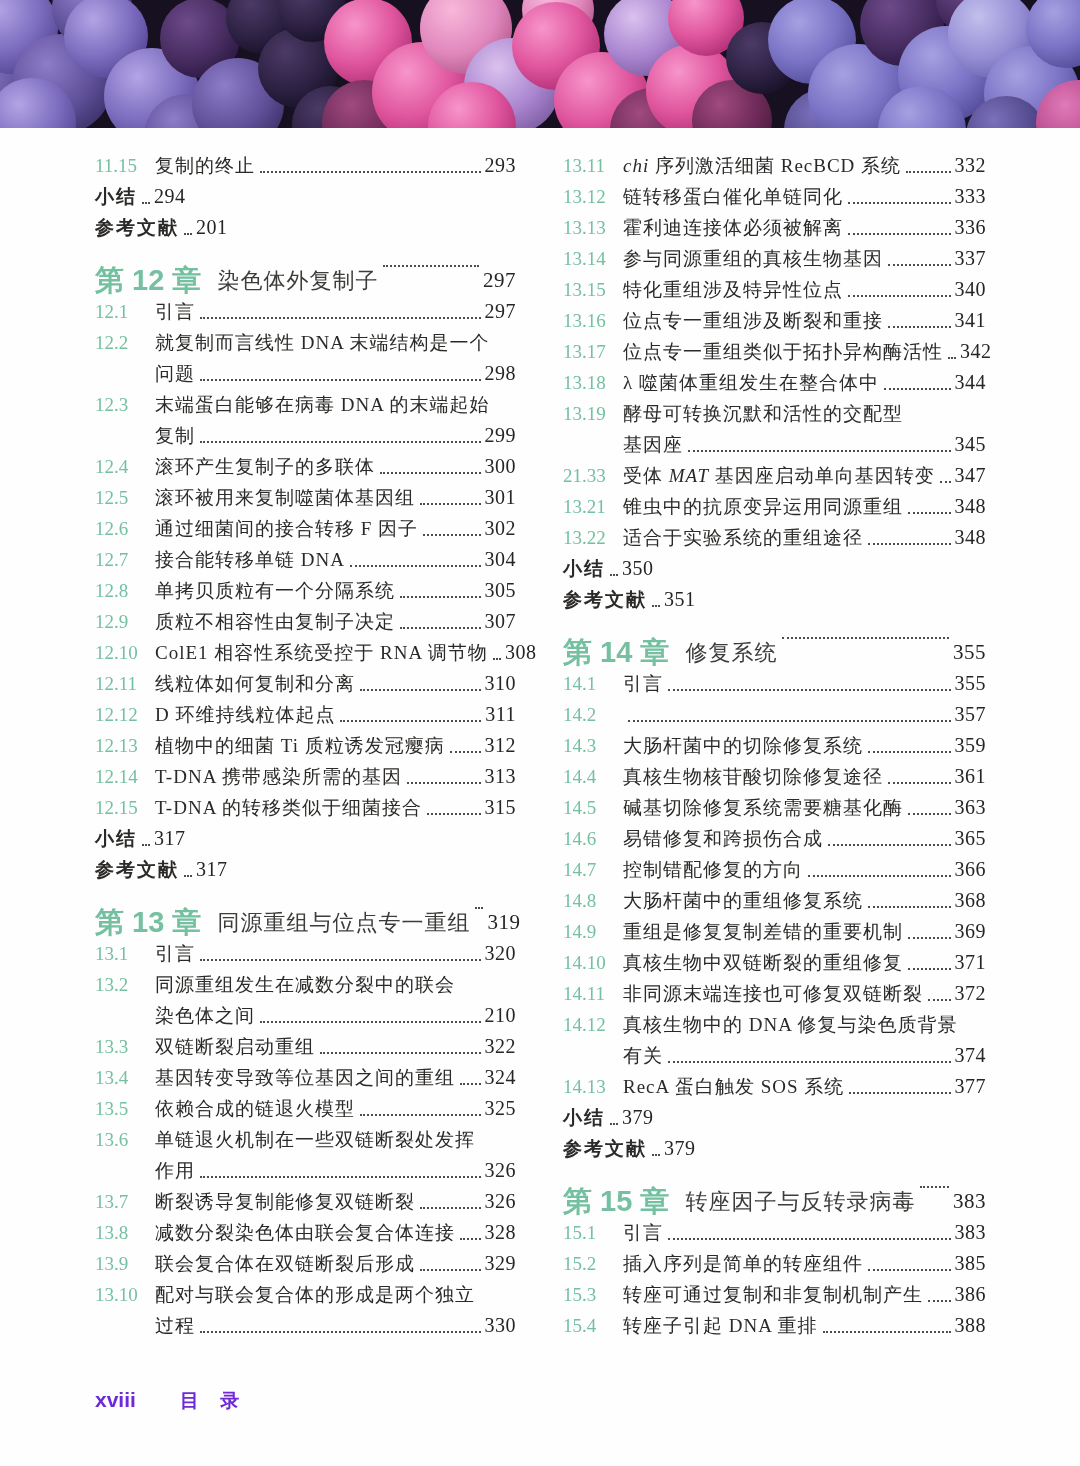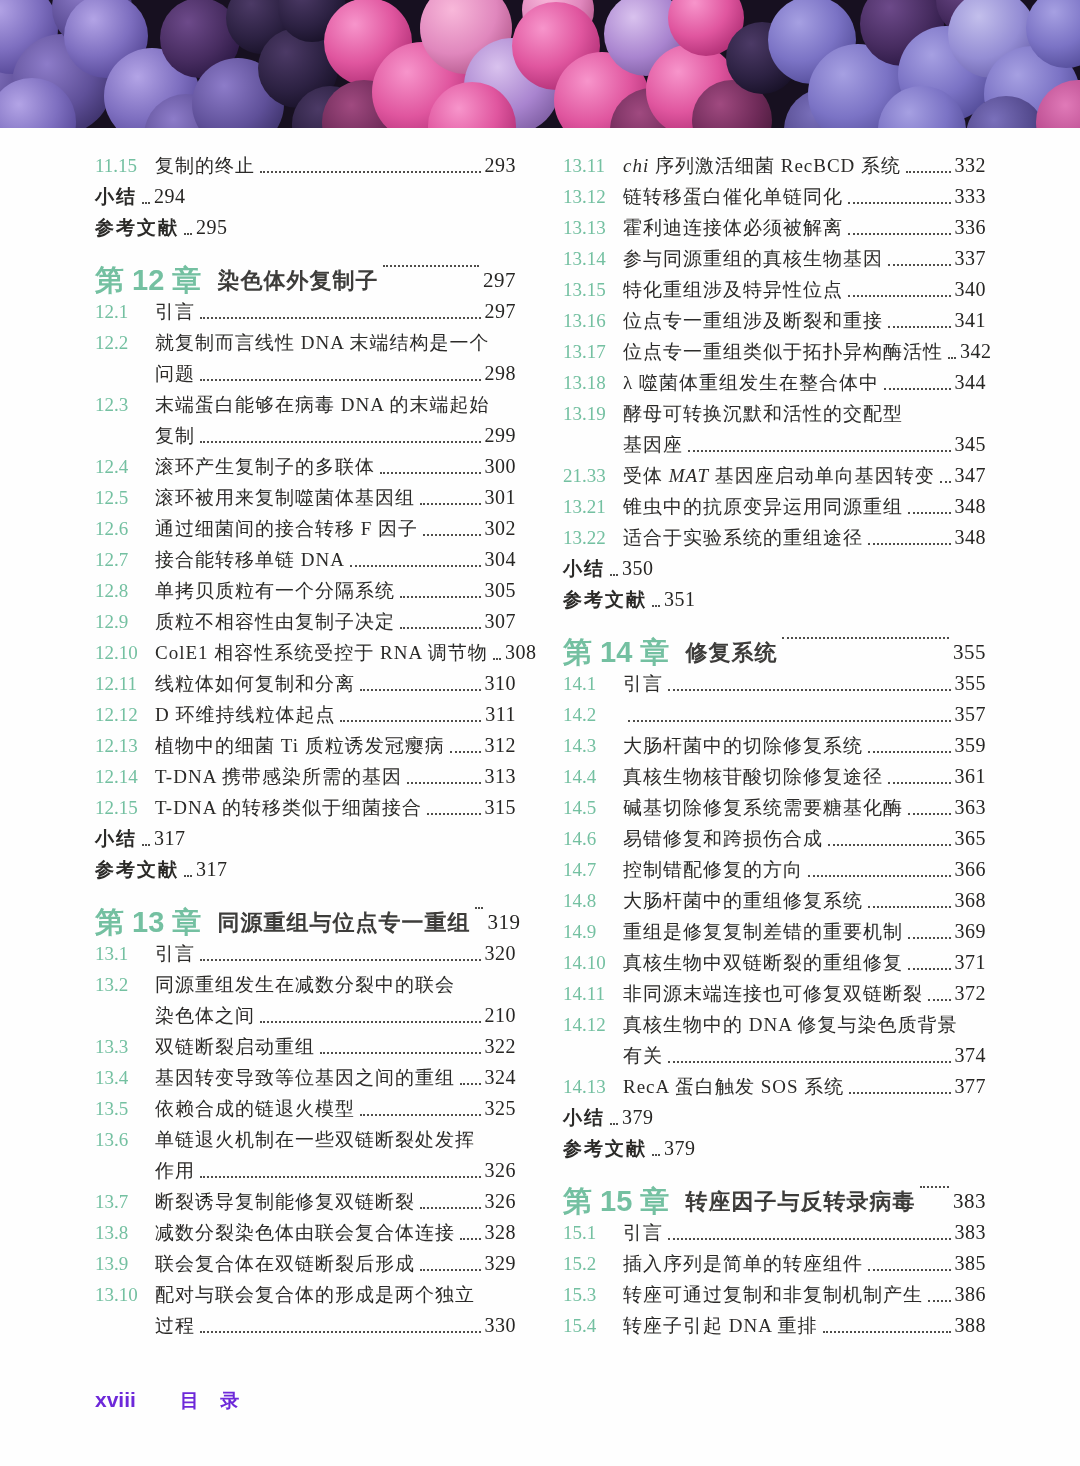--- a/index.html
+++ b/index.html
@@ -29,21 +29,21 @@
   }
   .pg{flex:none;font-size:20px;line-height:31px;letter-spacing:.5px;color:#262523;}
   
   .chapter{margin-top:22px;}
   .cnum{
     flex:none;font-family:"Liberation Sans",sans-serif;font-weight:bold;
     font-size:29px;line-height:31px;color:var(--accent,#74c0a1);
     margin-right:16px;white-space:nowrap;
   }
   .ctitle{
-    flex:none;font-family:"Liberation Sans",sans-serif;font-weight:bold;
+    flex:none;font-family:"Liberation Sans",sans-serif;font-weight:normal;
     font-size:22px;line-height:31px;color:#3d3c3a;letter-spacing:1px;white-space:nowrap;
   }
   .chapter .pg{font-size:21px;}
   
   .plainrow .ttext{letter-spacing:2px;font-weight:bold;}
   
   .footer{
     position:absolute;left:95px;top:1388px;display:flex;align-items:baseline;
     font-family:Liberation Sans, sans-serif;color:#6d28d9;
   }
@@ -185,21 +185,21 @@
         <div class="tline">
           <span class="ttext">小结</span>
           <span class="leader"></span>
           <span class="pg">294</span>
         </div>
       </div>
       <div class="row plainrow">
         <div class="tline">
           <span class="ttext">参考文献</span>
           <span class="leader"></span>
-          <span class="pg">295</span>
+          <span class="pg">201</span>
         </div>
       </div>
       <div class="row chapter">
         <span class="cnum">第 12 章</span>
         <span class="ctitle">染色体外复制子</span>
         <span class="leader"></span>
         <span class="pg">297</span>
       </div>
       <div class="row entry">
         <span class="num">12.1</span>

